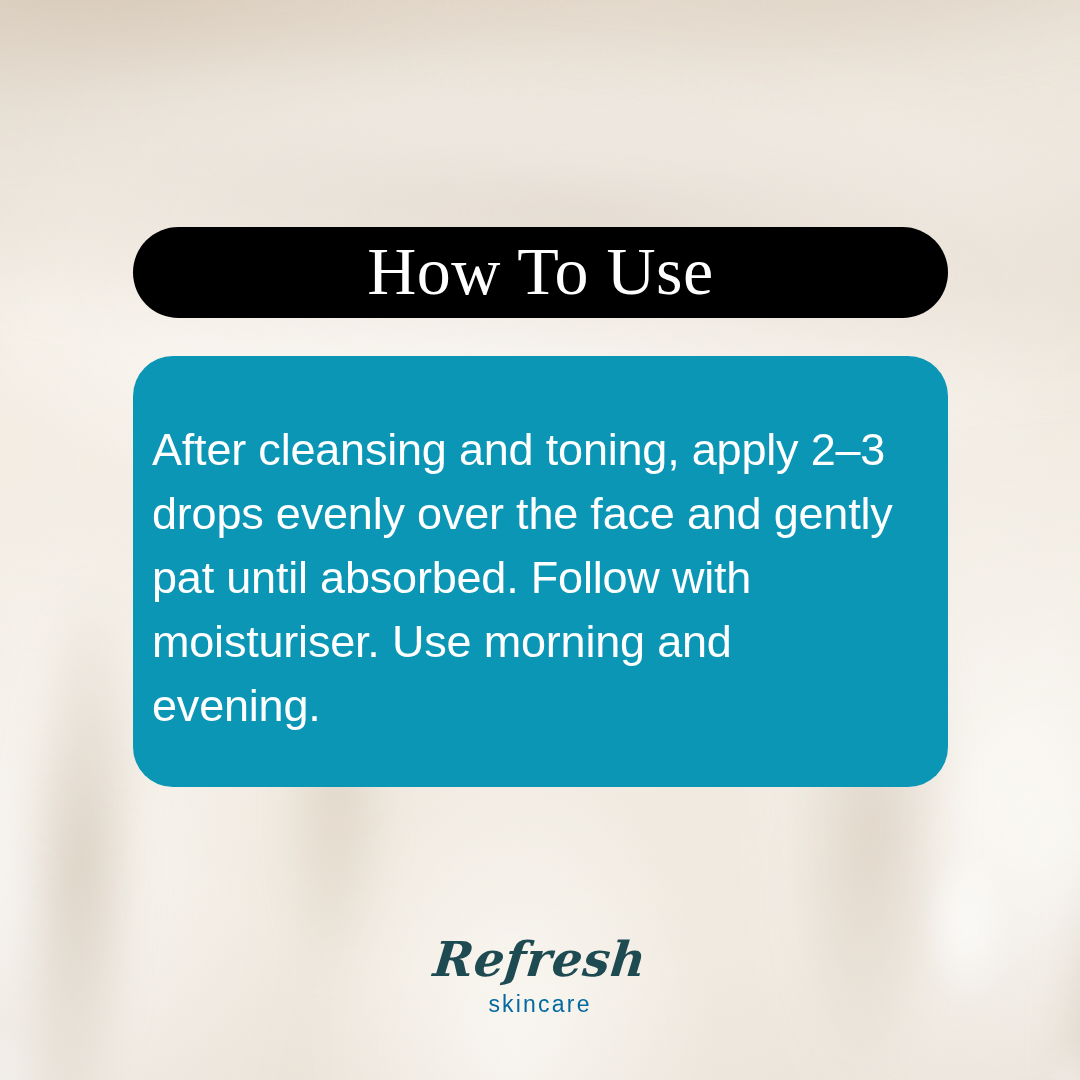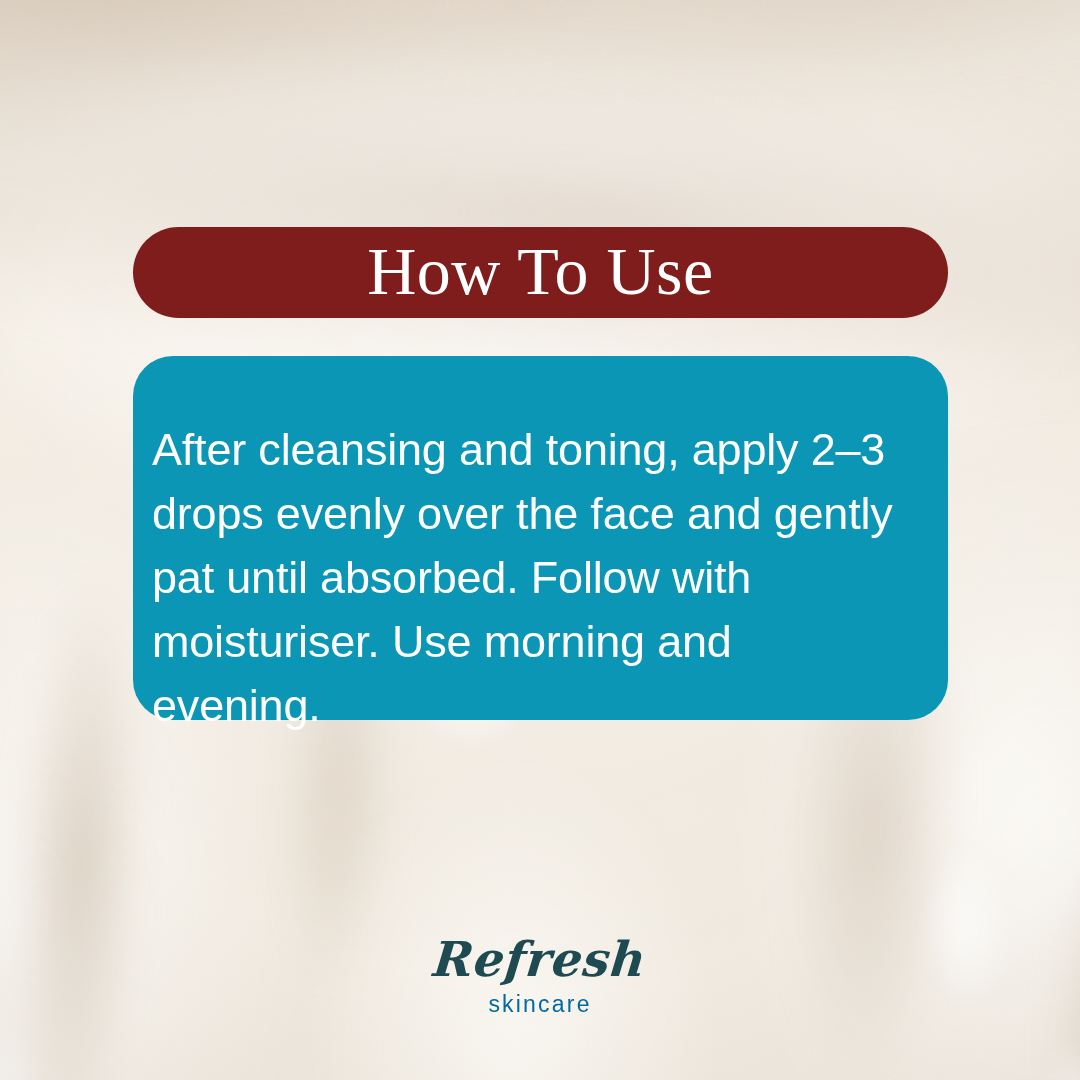--- a/index.html
+++ b/index.html
@@ -138,21 +138,21 @@
     pointer-events: none;
   }
 
   
   .title-pill {
     position: absolute;
     left: 133px;
     top: 227px;
     width: 815px;
     height: 91px;
-    background: #7f1d1d;
+    background: #000000;
     border-radius: 46px;
     display: flex;
     align-items: center;
     justify-content: center;
   }
 
   .title-text {
     color: #ffffff;
     font-family: "Liberation Serif", serif;
     font-size: 68px;
@@ -161,21 +161,21 @@
     letter-spacing: 0.5px;
     white-space: nowrap;
     transform: translateY(-2px);
   }
 
   .body-card {
     position: absolute;
     left: 133px;
     top: 356px;
     width: 815px;
-    height: 364px;
+    height: 431px;
     background: #0a96b4;
     border-radius: 40px;
     box-sizing: border-box;
     padding: 62px 46px 0 19px;
   }
 
   .body-text {
     color: #ffffff;
     font-family: "Liberation Sans", sans-serif;
     font-size: 45px;

